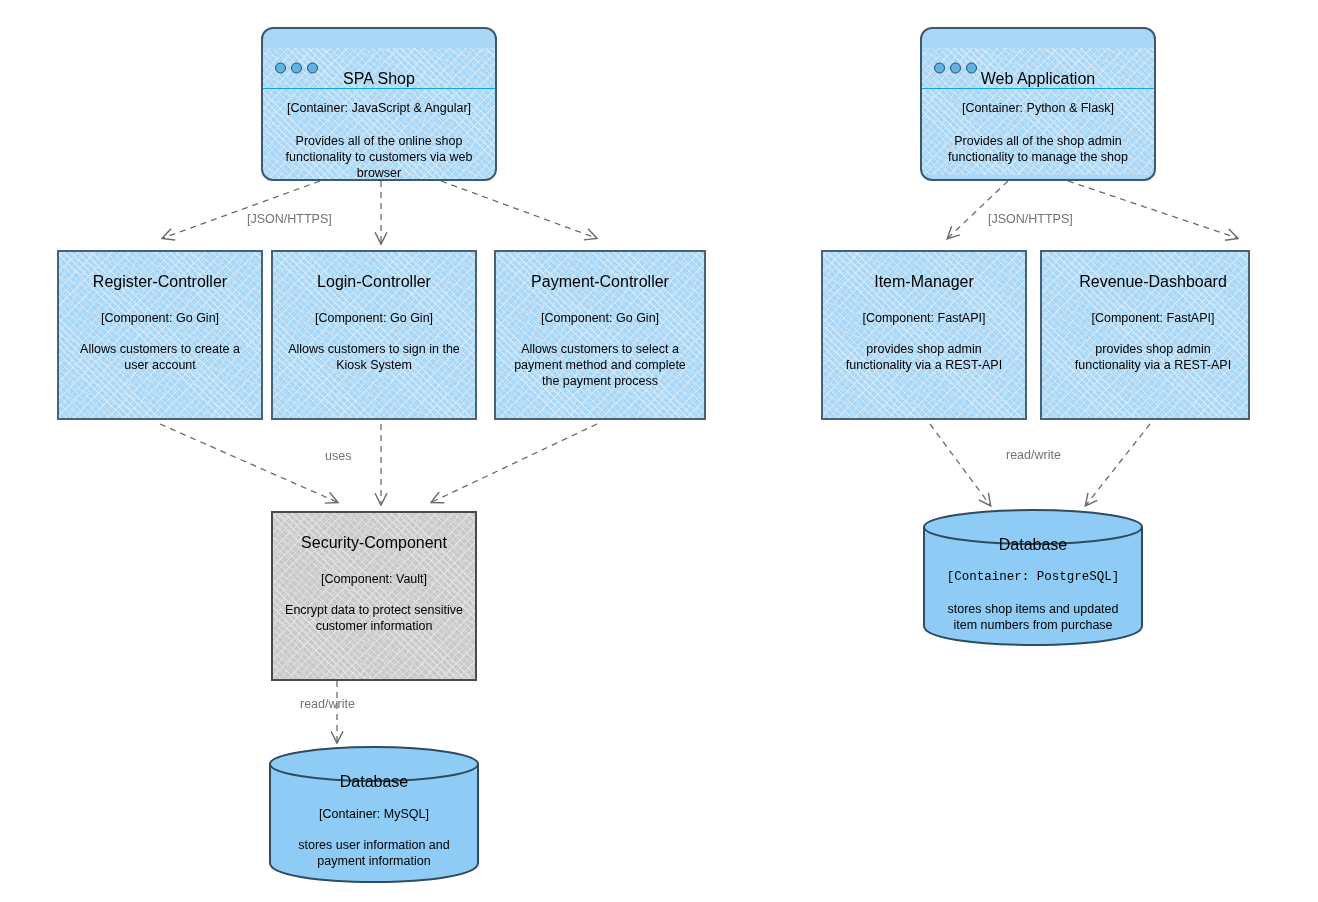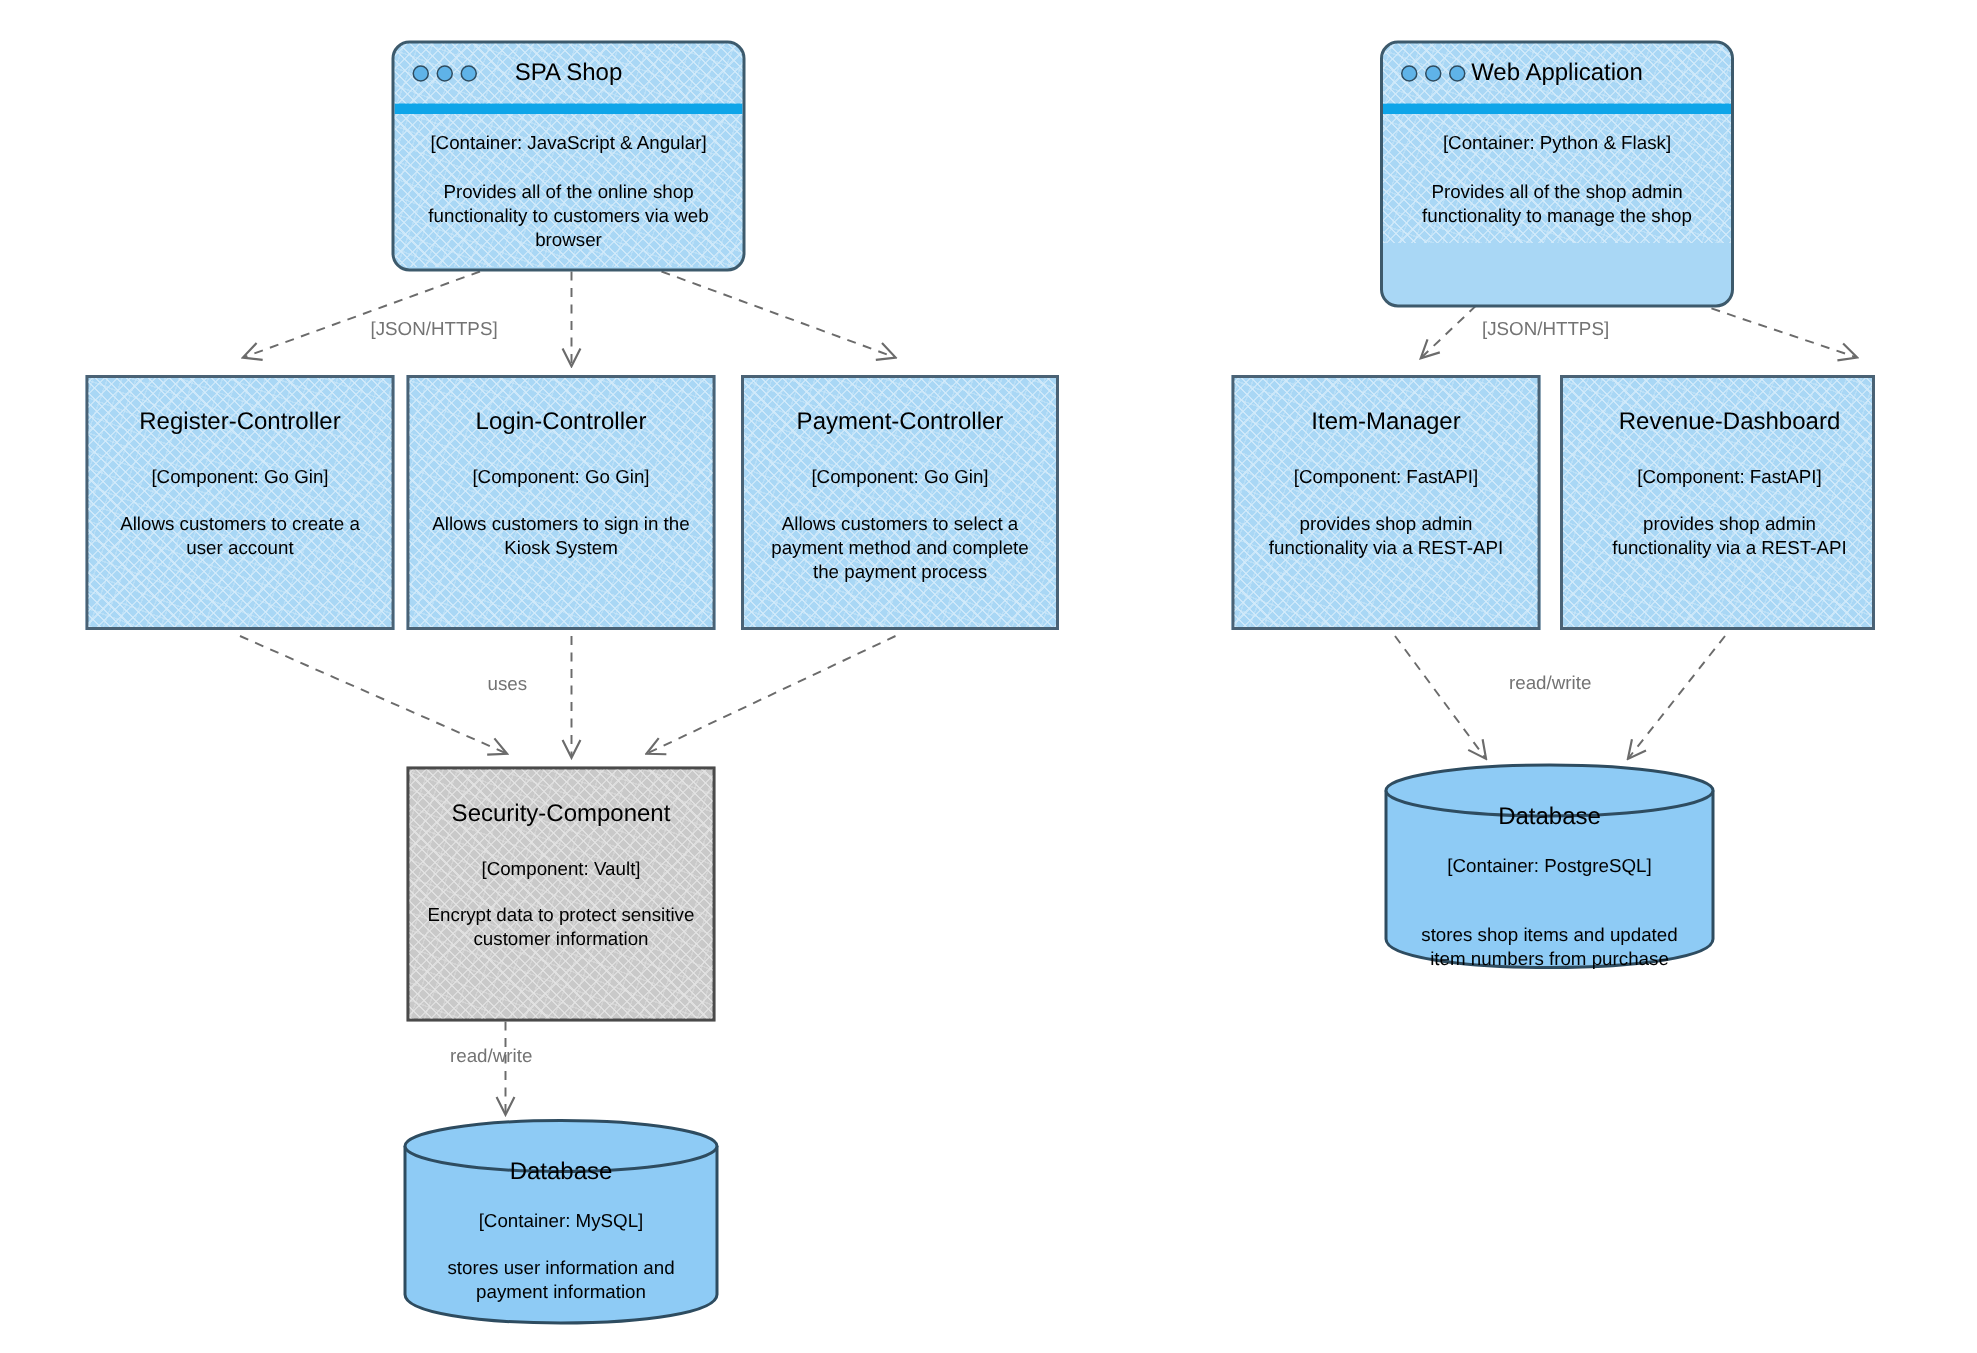--- a/index.html
+++ b/index.html
@@ -57,24 +57,25 @@
   
   .node-container {
     border: 2px solid #3d5a6c;
     border-radius: 12px;
     background: #a9d7f5;
     overflow: hidden;
   }
   .win-titlebar {
     position: relative;
     height: 40px;
-    border-bottom: 7px solid #0ea5e9;
+    border-bottom: 1px solid #0ea5e9;
     display: flex;
-    align-items: center;
+    align-items: flex-end;
     justify-content: center;
+    margin-top: 19px;
   }
   .win-dots {
     position: absolute;
     left: 12px;
     top: 50%;
     transform: translateY(-50%);
     display: flex;
     gap: 5px;
     z-index: 2;
   }
@@ -215,21 +216,21 @@
       </div>
       <div class="win-title">SPA Shop</div>
     </div>
     <div class="win-body">
       <div class="tex"></div>
       <p class="n-tech" style="position:relative;z-index:2;">[Container: JavaScript &amp; Angular]</p>
       <p class="n-desc" style="position:relative;z-index:2;">Provides all of the online shop functionality to customers via web browser</p>
     </div>
   </div>
 
-  <div class="node node-container" style="left:920px; top:27px; width:236px; height:178px;">
+  <div class="node node-container" style="left:920px; top:27px; width:236px; height:154px;">
     <div class="win-titlebar">
       <div class="tex"></div>
       <div class="win-dots">
         <i></i>
         <i></i>
         <i></i>
       </div>
       <div class="win-title">Web Application</div>
     </div>
     <div class="win-body">
@@ -305,18 +306,18 @@
     </div>
   </div>
 
   <div class="node-db" style="left:920px; top:505px; width:226px; height:143px;">
     <svg class="db-shape" viewBox="0 0 226 143" width="226" height="143">
       <path d="M4,22 L4,121 C4,133 54,140 113,140 C172,140 222,133 222,121 L222,22" fill="#8ecbf5" stroke="#2e4c60" stroke-width="2"></path>
       <ellipse cx="113" cy="22" rx="109" ry="17" fill="#8ecbf5" stroke="#2e4c60" stroke-width="2"></ellipse>
     </svg>
     <div class="db-text">
       <p class="n-title" style="margin-bottom:14px;">Database</p>
-      <p class="n-tech" style="margin-bottom:30px;">[Container: PostgreSQL]</p>
+      <p class="n-tech" style="margin-bottom:16px;font-family:Liberation Mono, monospace;">[Container: PostgreSQL]</p>
       <p class="n-desc" style="padding:0 18px;">stores shop items and updated item numbers from purchase</p>
     </div>
   </div>
 
 </div>
 
 </body></html>

